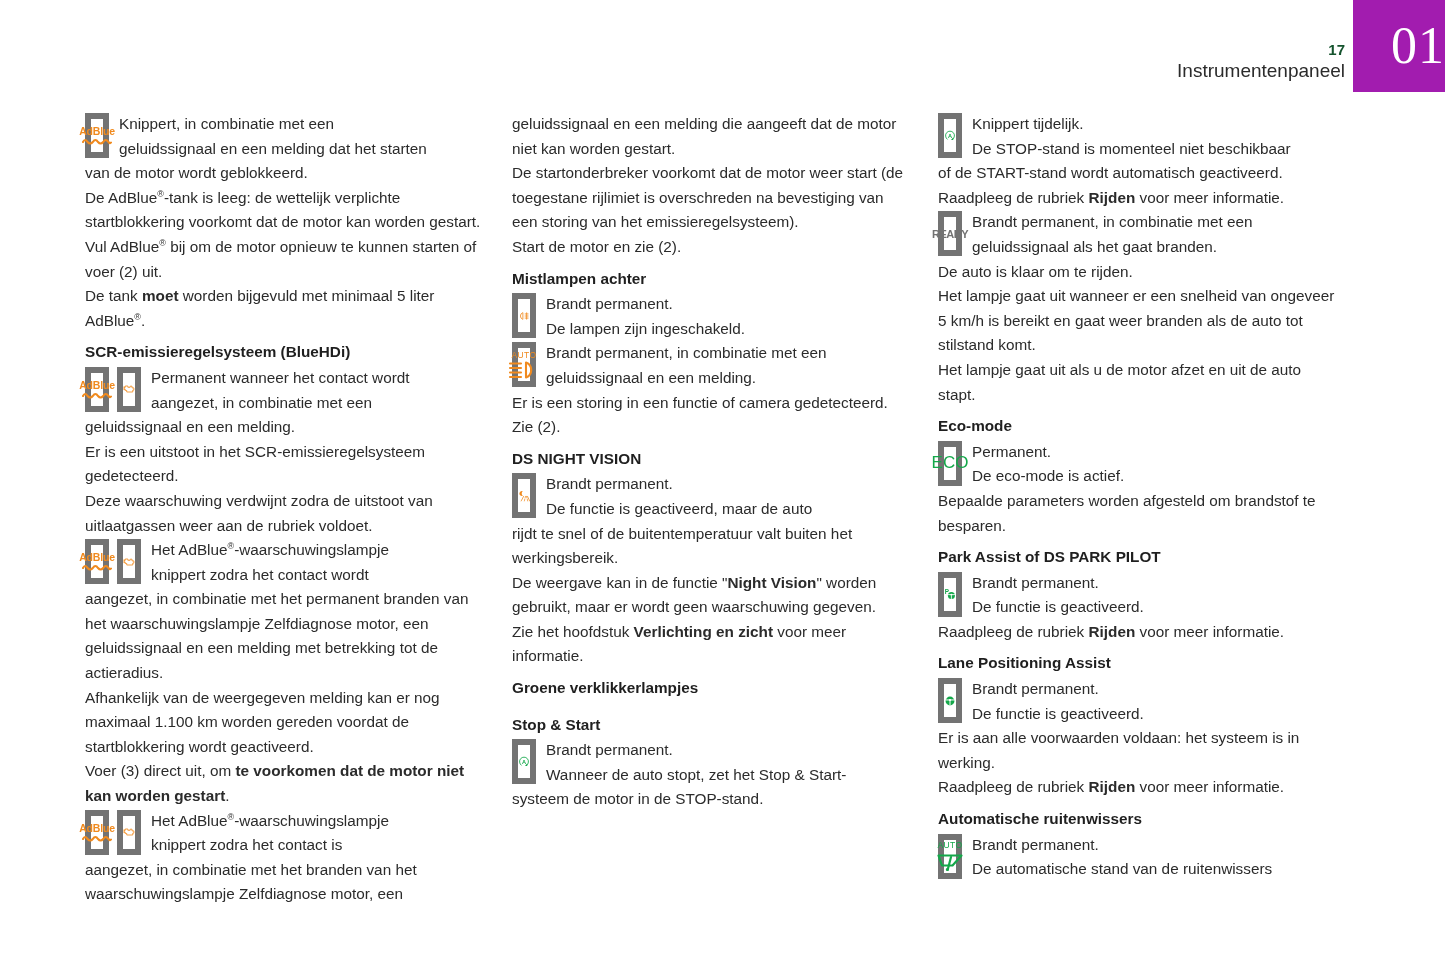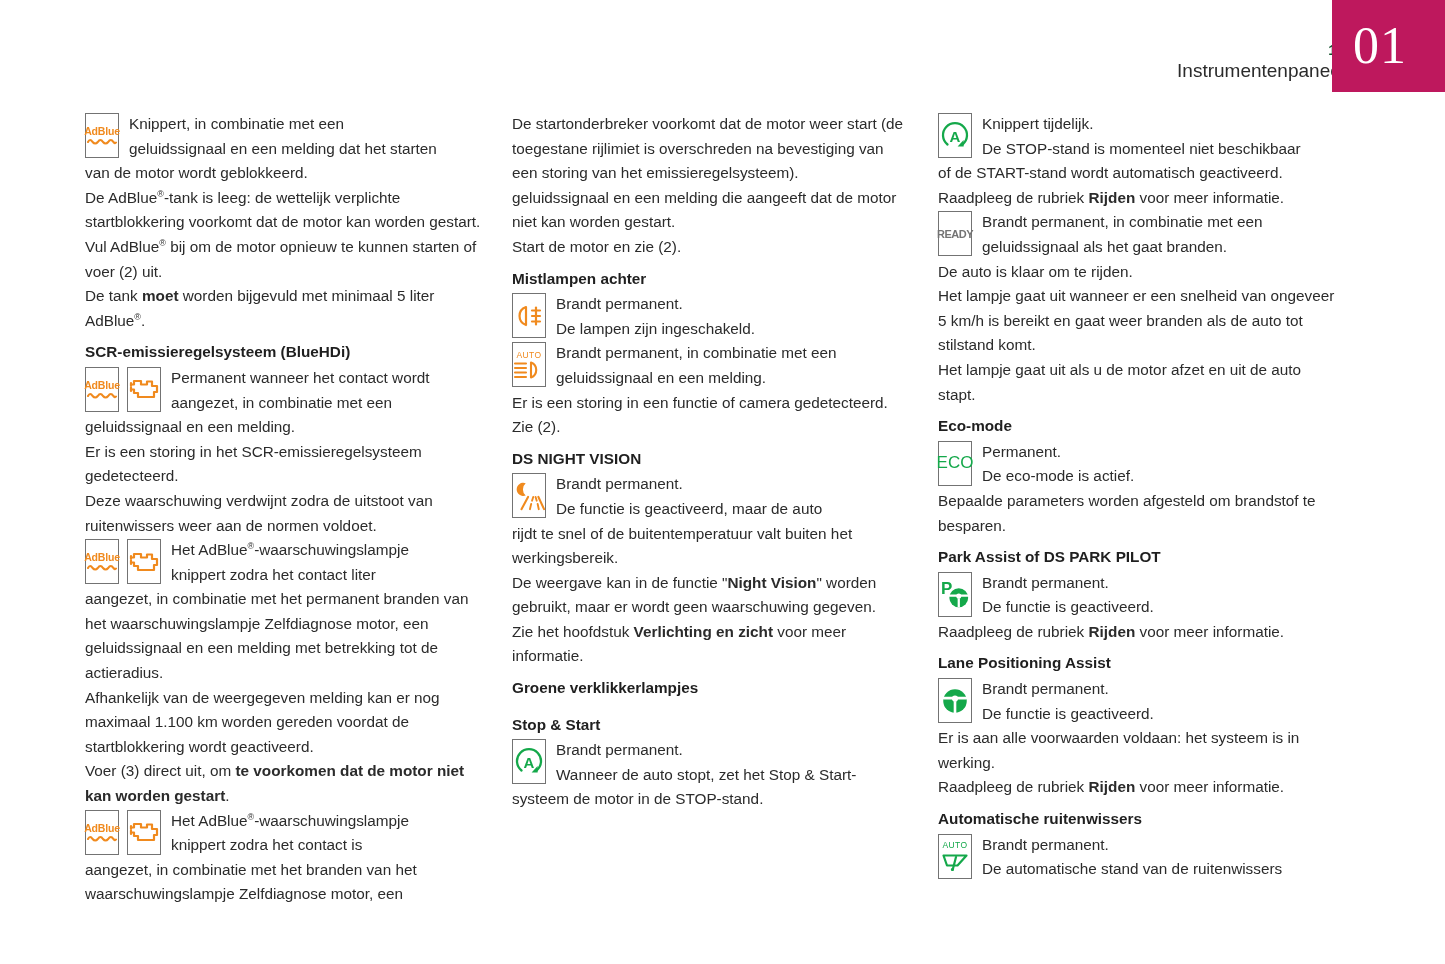--- a/index.html
+++ b/index.html
@@ -23,28 +23,27 @@
     left: 0;
     width: 1445px;
     height: 92px;
   }
   #chapter-badge {
     position: absolute;
     top: 0;
     right: 0;
     width: 92px;
     height: 92px;
-    background: #be185d;
+    background: #a21caf;
     color: #ffffff;
     font-family: "Liberation Serif", serif;
     font-size: 52px;
     line-height: 92px;
-    text-align: left;
+    text-align: right;
     letter-spacing: 1px;
-    padding-left: 21px;
   }
   #header-text {
     position: absolute;
     top: 0;
     right: 100px;
     text-align: right;
   }
   #page-number {
     font-size: 15px;
     font-weight: bold;
@@ -105,23 +104,23 @@
   }
   b { font-weight: bold; }
   sup {
     font-size: 9px;
     vertical-align: super;
     line-height: 0;
   }
 
   
   .icon-box {
-    width: 34px;
+    width: 24px;
     height: 45px;
-    border: 1px solid #737373;
+    border: 6px solid #737373;
     box-sizing: border-box;
     display: flex;
     align-items: center;
     justify-content: center;
     background: #ffffff;
     flex: none;
   }
   .icon-box svg { display: block; }
 
   .adblue-label {
@@ -219,41 +218,41 @@
           <svg width="32" height="24" viewBox="0 0 32 24">
               <path d="M3 9 L3 6 M3 7.5 L6 7.5 L6 4 L13 4 L13 7.5 L19 7.5 L19 4.5 L24 4.5 L24 9 L29 9 L29 15 L26 15 L26 20 L10 20 L10 16 L6 16 L6 12.5 L3 12.5 M3 10.5 L3 14" fill="none" stroke="#f08a1e" stroke-width="2.2" stroke-linejoin="round" stroke-linecap="round"></path>
             </svg>
         </span>
       </span>
       <span>Permanent wanneer het contact wordt</span><br>
       <span>aangezet, in combinatie met een</span>
       <div class="after-icons">geluidssignaal en een melding.</div>
     </div>
 
-    <p class="para">Er is een storing in het SCR-emissieregelsysteem gedetecteerd.</p>
-    <p class="para">Deze waarschuwing verdwijnt zodra de uitstoot van ruitenwissers weer aan de normen voldoet.</p>
+    <p class="para">Er is een uitstoot in het SCR-emissieregelsysteem gedetecteerd.</p>
+    <p class="para">Deze waarschuwing verdwijnt zodra de uitstoot van uitlaatgassen weer aan de rubriek voldoet.</p>
 
     <div class="icon-para">
       <span class="icon-row">
         <span class="icon-box">
           <span class="adblue-wrap">
             <span class="adblue-label">AdBlue</span>
             <svg width="30" height="7" viewBox="0 0 30 7">
                 <path d="M1 4 Q3 0 5.6 4 Q8.2 7 10.8 4 Q13.4 0 16 4 Q18.6 7 21.2 4 Q23.8 0 26.4 4 Q28 6 29 4.5" fill="none" stroke="#f08a1e" stroke-width="2.1" stroke-linecap="round"></path>
               </svg>
           </span>
         </span>
         <span class="icon-box">
           <svg width="32" height="24" viewBox="0 0 32 24">
               <path d="M3 9 L3 6 M3 7.5 L6 7.5 L6 4 L13 4 L13 7.5 L19 7.5 L19 4.5 L24 4.5 L24 9 L29 9 L29 15 L26 15 L26 20 L10 20 L10 16 L6 16 L6 12.5 L3 12.5 M3 10.5 L3 14" fill="none" stroke="#f08a1e" stroke-width="2.2" stroke-linejoin="round" stroke-linecap="round"></path>
             </svg>
         </span>
       </span>
       <span>Het AdBlue</span><sup>®</sup><span>-waarschuwingslampje</span><br>
-      <span>knippert zodra het contact liter</span>
+      <span>knippert zodra het contact wordt</span>
       <div class="after-icons">aangezet, in combinatie met het permanent branden van het waarschuwingslampje Zelfdiagnose motor, een geluidssignaal en een melding met betrekking tot de actieradius.</div>
     </div>
 
     <p class="para">Afhankelijk van de weergegeven melding kan er nog maximaal 1.100 km worden gereden voordat de startblokkering wordt geactiveerd.</p>
 
     <p class="para"><span>Voer (3) direct uit, om </span><b>te voorkomen dat de motor niet kan worden gestart</b><span>.</span></p>
 
     <div class="icon-para">
       <span class="icon-row">
         <span class="icon-box">
@@ -272,22 +271,22 @@
       </span>
       <span>Het AdBlue</span><sup>®</sup><span>-waarschuwingslampje</span><br>
       <span>knippert zodra het contact is</span>
       <div class="after-icons">aangezet, in combinatie met het branden van het waarschuwingslampje Zelfdiagnose motor, een</div>
     </div>
 
   </div>
 
   <div class="column" id="column-2">
 
+    <p class="para">geluidssignaal en een melding die aangeeft dat de motor niet kan worden gestart.</p>
     <p class="para">De startonderbreker voorkomt dat de motor weer start (de toegestane rijlimiet is overschreden na bevestiging van een storing van het emissieregelsysteem).</p>
-    <p class="para">geluidssignaal en een melding die aangeeft dat de motor niet kan worden gestart.</p>
     <p class="para">Start de motor en zie (2).</p>
 
     <div class="section-heading">Mistlampen achter</div>
 
     <div class="icon-para">
       <span class="icon-row">
         <span class="icon-box">
           <svg width="32" height="24" viewBox="0 0 32 24">
             <path d="M13 3 A9.5 9.5 0 0 0 13 21 Z" fill="none" stroke="#f08a1e" stroke-width="2.2" stroke-linejoin="round"></path>
             <path d="M19 6.5 L27 6.5 M19 12 L27 12 M19 17.5 L27 17.5" stroke="#f08a1e" stroke-width="2.2" stroke-linecap="round"></path>

